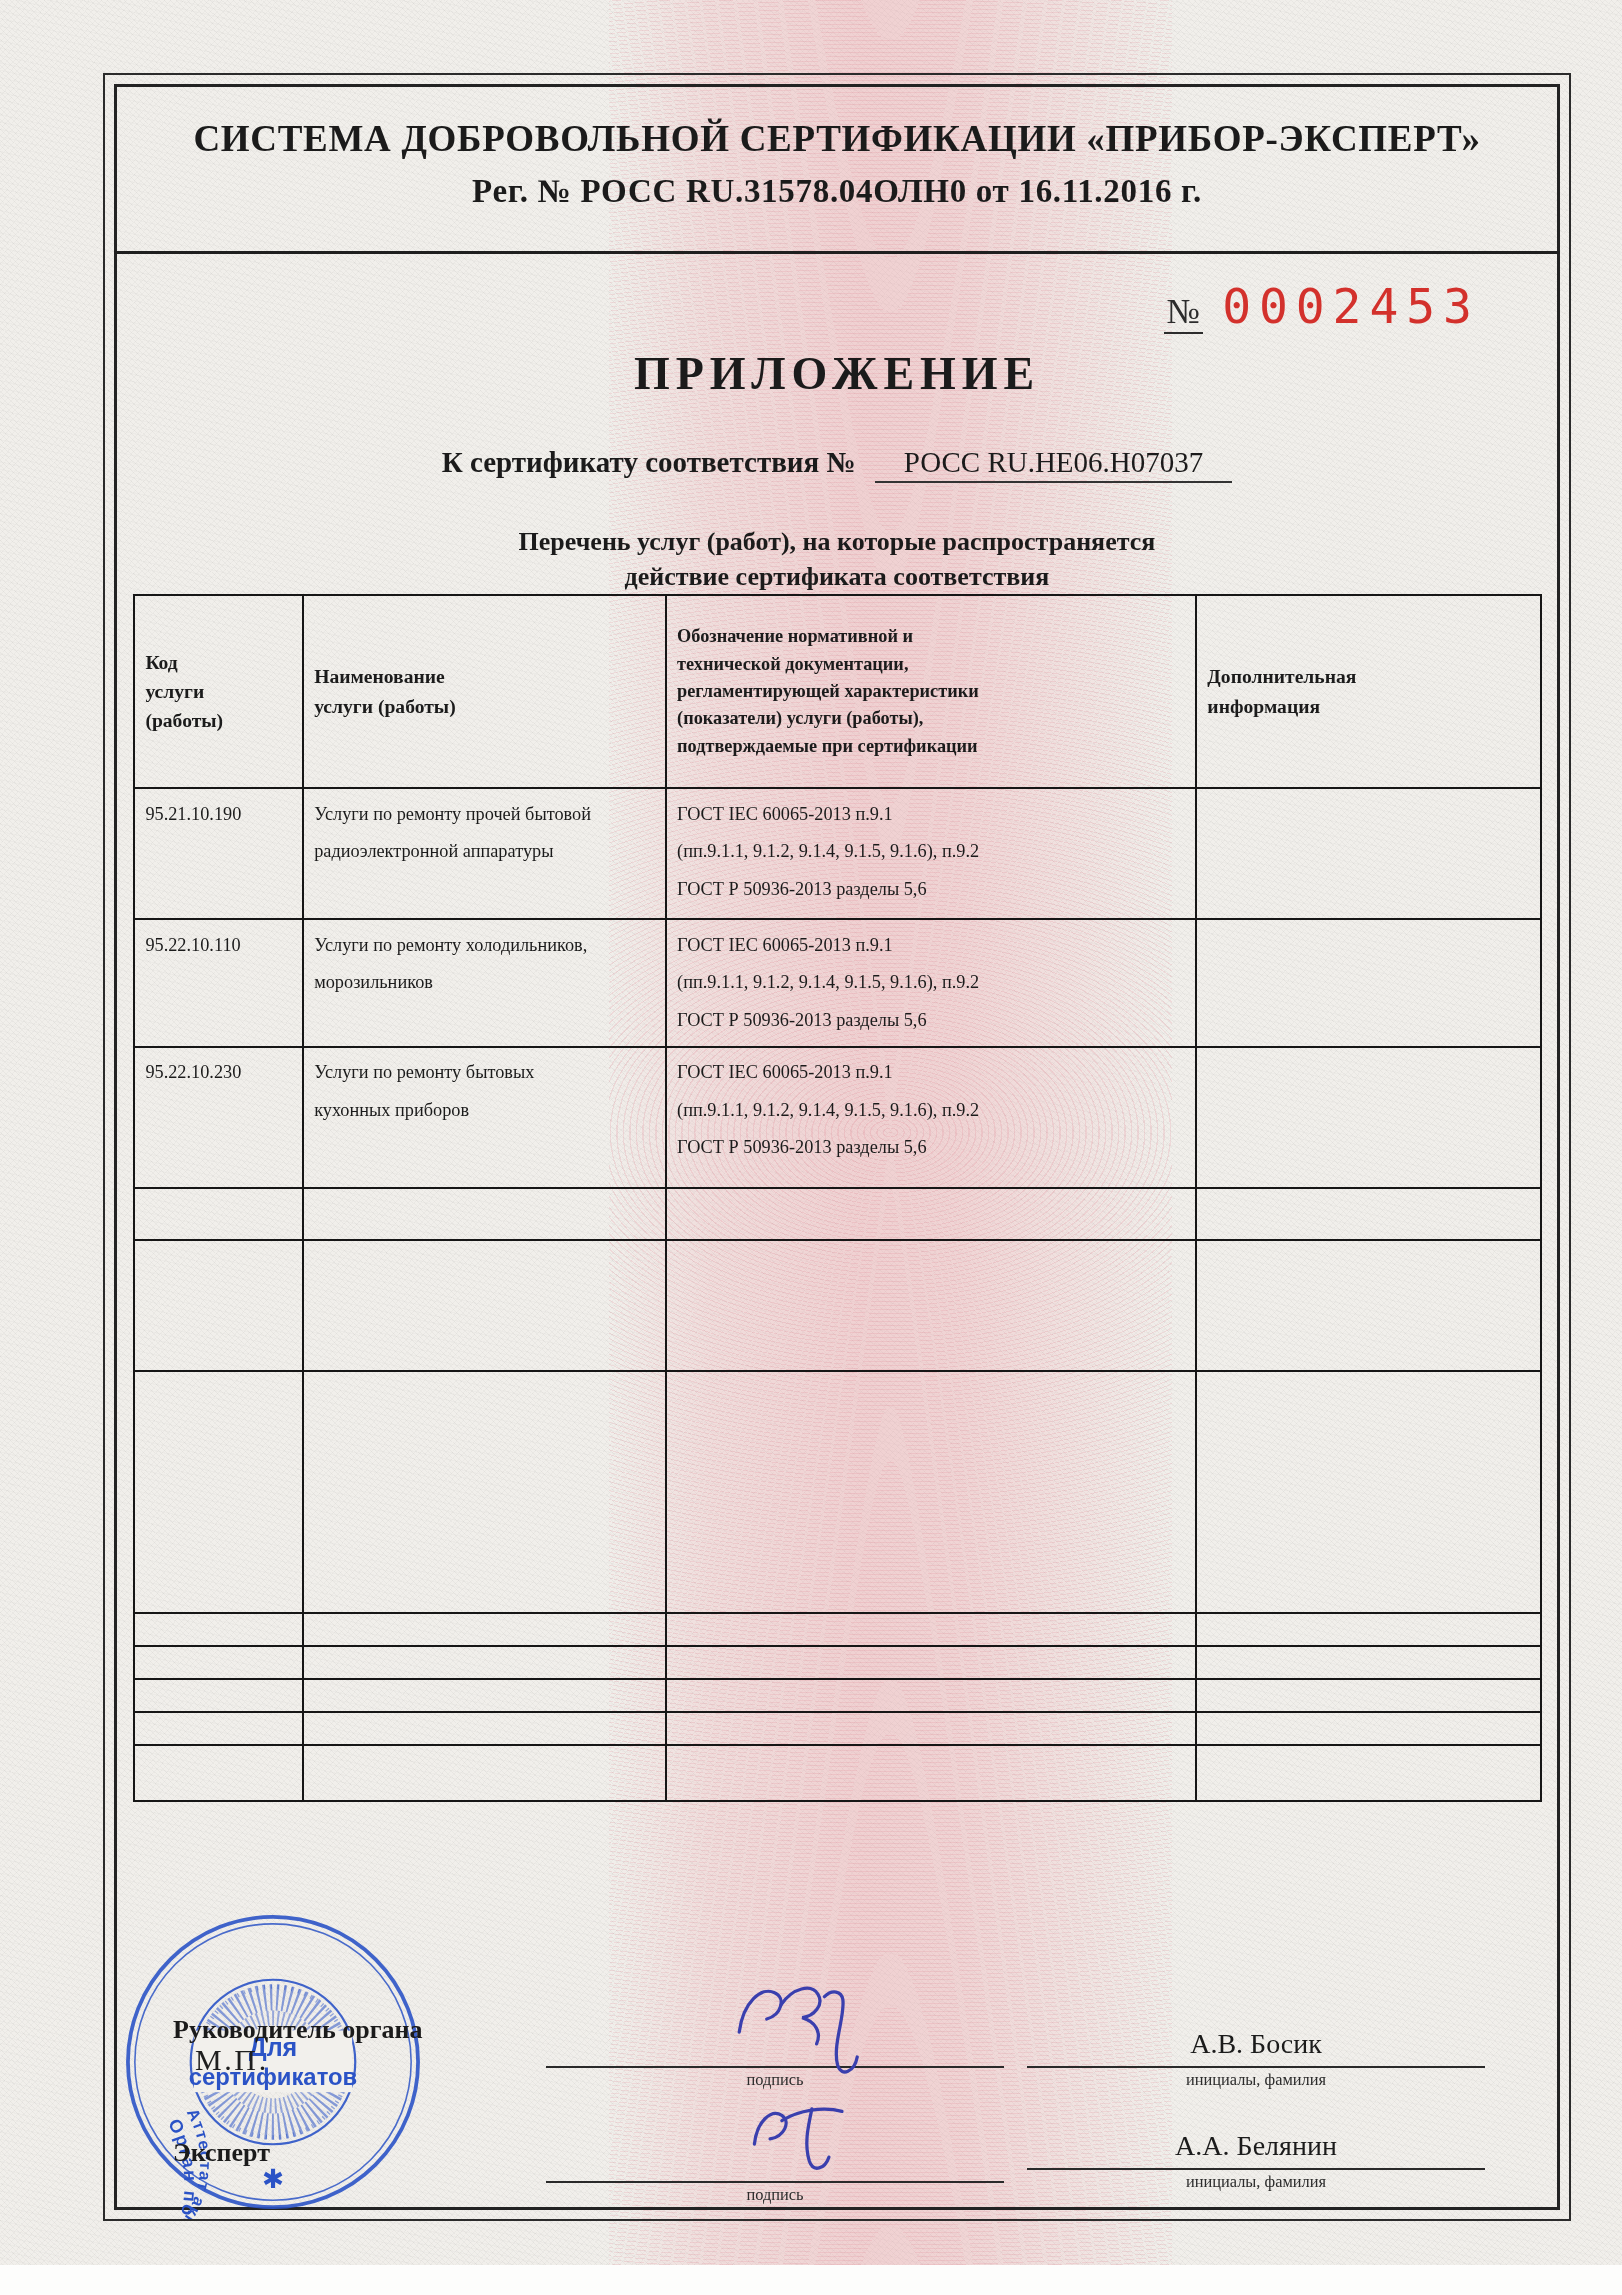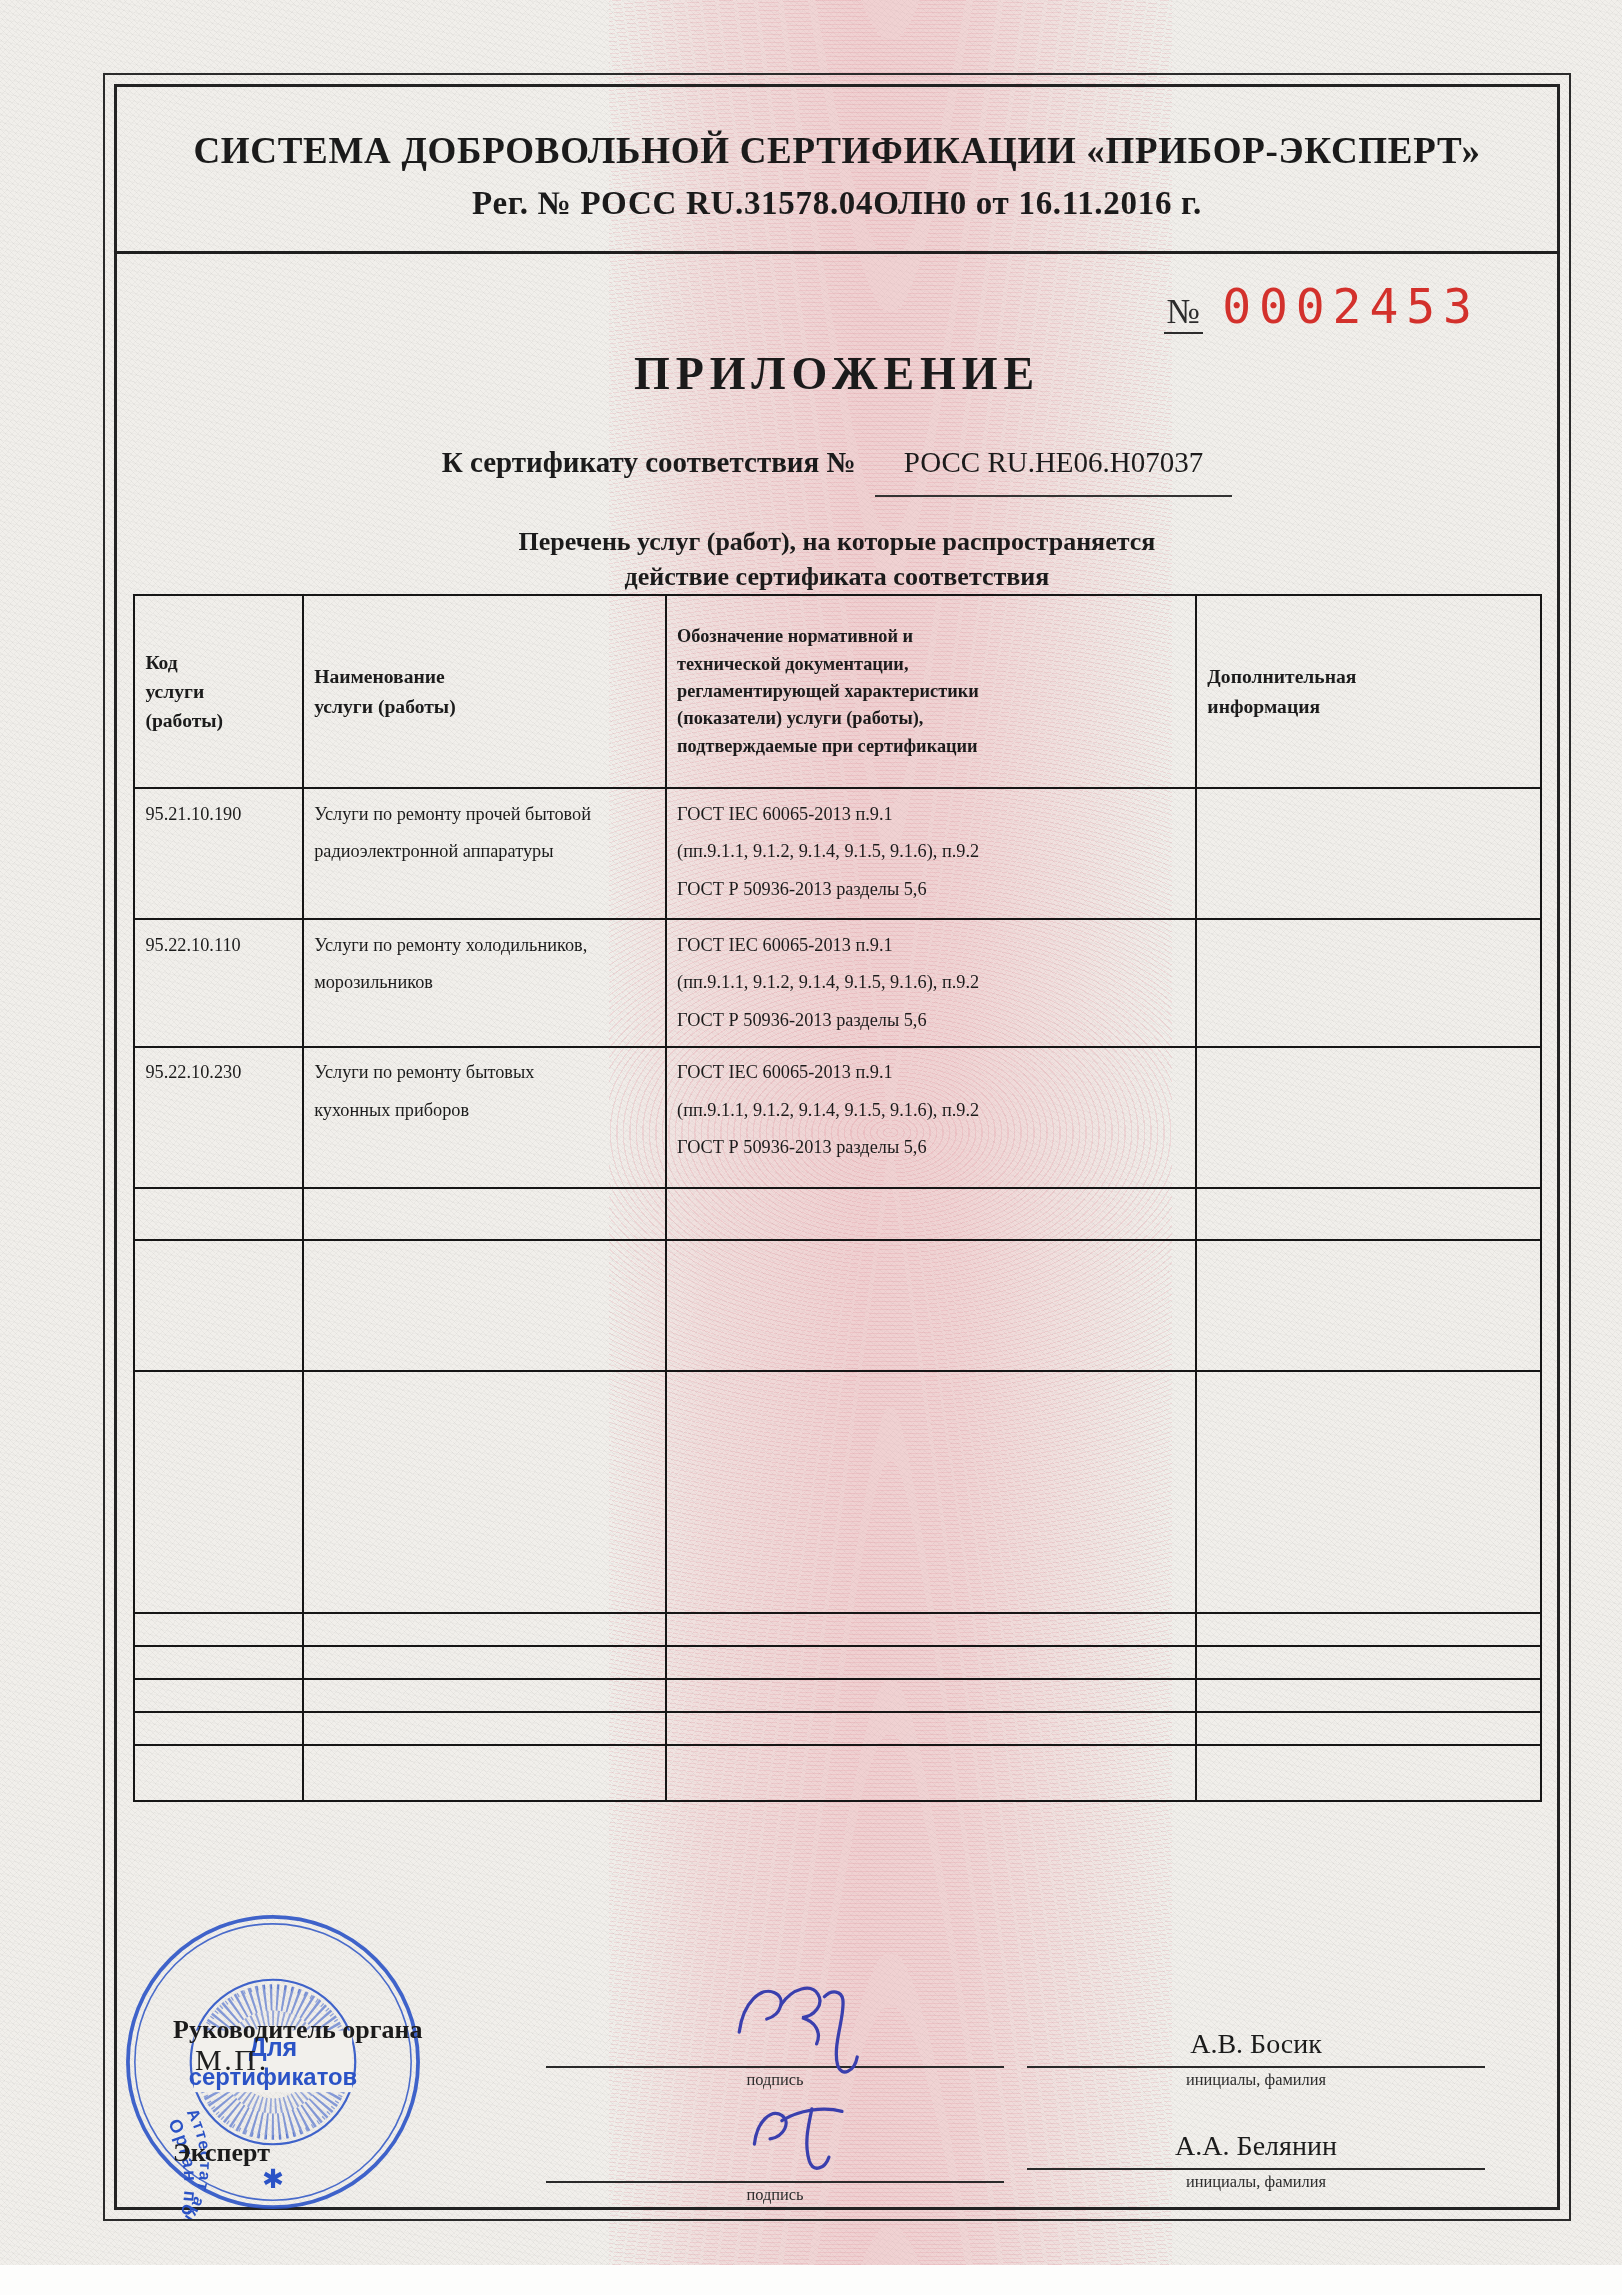--- a/index.html
+++ b/index.html
@@ -24,35 +24,35 @@
       linear-gradient(90deg, rgba(238,150,160,0) 0%, rgba(238,150,160,.20) 18%,
         rgba(238,150,160,.34) 45%, rgba(238,150,160,.30) 62%,
         rgba(238,150,160,.12) 85%, rgba(238,150,160,0) 100%);
   }
   .bottom-margin { position:absolute; left:0; bottom:0; width:100%; height:30px; background:#fdfdfc; z-index:3; }
   .tilt { position:absolute; inset:0; z-index:1; }
 
   .outer-frame { position:absolute; left:103px; top:73px; width:1464px; height:2144px; border:2.6px solid #2b2b2b; }
   .inner-frame { position:absolute; left:9.2px; top:9.2px; right:9.2px; bottom:9.2px; border:3.3px solid #232323; }
 
-  .doc-header { position:absolute; top:30px; left:0; width:100%; text-align:center;margin-top:12px; }
+  .doc-header { position:absolute; top:30px; left:0; width:100%; text-align:center; }
   .doc-header .line1 { font-size:37px; font-weight:bold; letter-spacing:0.7px; }
   .doc-header .line2 { font-size:33px; font-weight:bold; margin-top:13px; letter-spacing:0.7px; }
   .divider { position:absolute; left:-3.3px; right:-3.3px; top:164px; border-top:3.3px solid #1f1f1f; }
 
   .form-number { position:absolute; top:191px; right:77px; white-space:nowrap; }
   .form-number .num-label { font-size:35px; color:#2c2c2c; border-bottom:2.6px solid #2c2c2c; padding:0 2.6px 1.3px; }
   .form-number .num-value { font-family:"DejaVu Sans Mono",monospace; font-size:48px; color:#d3312c; letter-spacing:7.9px; margin-left:17px; }
 
   .doc-title { position:absolute; top:260px; left:0; width:100%; text-align:center;
                font-size:46px; font-weight:bold; letter-spacing:5.9px; }
 
   .cert-line { position:absolute; top:359px; left:0; width:100%; text-align:center; font-size:29px; }
   .cert-line .cert-label { font-weight:bold; }
-  .cert-line .cert-number { display:inline-block; border-bottom:2px solid #333; padding:0 29px 16px; margin-left:11.8px; }
+  .cert-line .cert-number { display:inline-block; border-bottom:2px solid #333; padding:0 29px 2px; margin-left:11.8px; }
 
   .subtitle { position:absolute; top:437px; left:0; width:100%; text-align:center;
               font-size:26px; font-weight:bold; line-height:1.35; white-space:pre-line; }
 
   table.services { position:absolute; left:15.7px; top:507px; width:calc(100% - 31px);
                    border-collapse:collapse; table-layout:fixed; }
   table.services th, table.services td { border:2.6px solid #161616; padding:6.5px 10.5px; }
   table.services th { font-size:19.6px; font-weight:bold; text-align:left; vertical-align:middle;
                       white-space:pre-line; line-height:1.5;margin-top:7px; }
   table.services th.docs-h { font-size:18.3px; }

